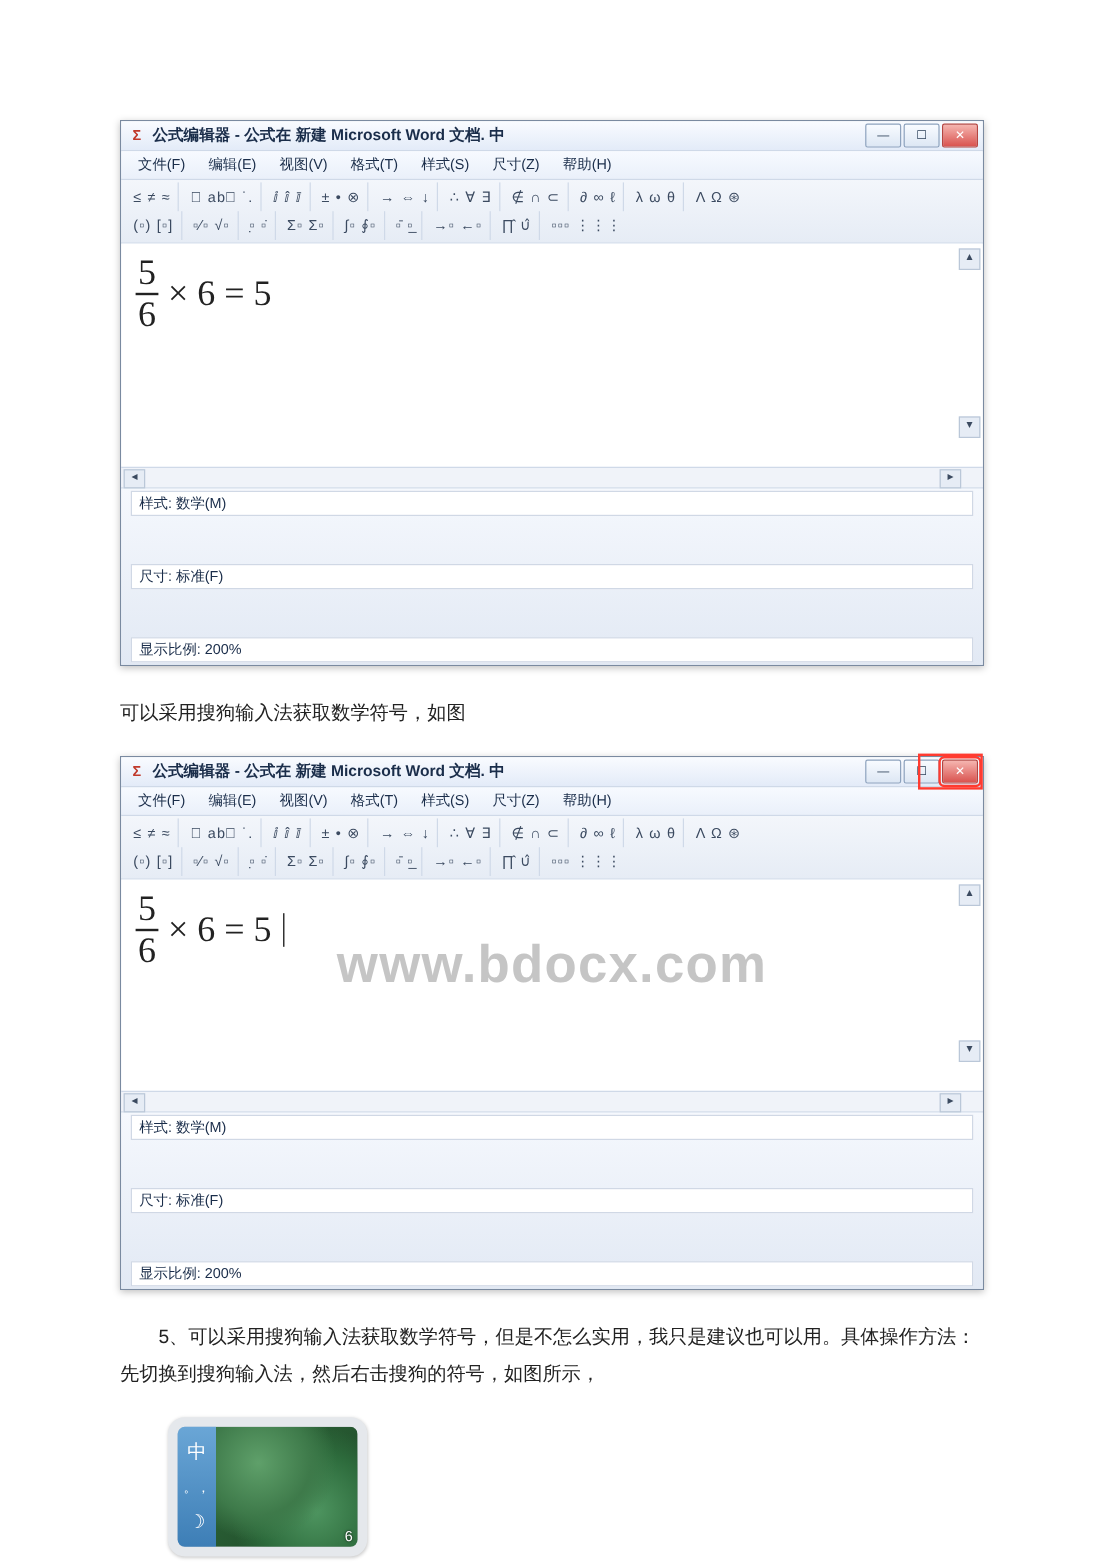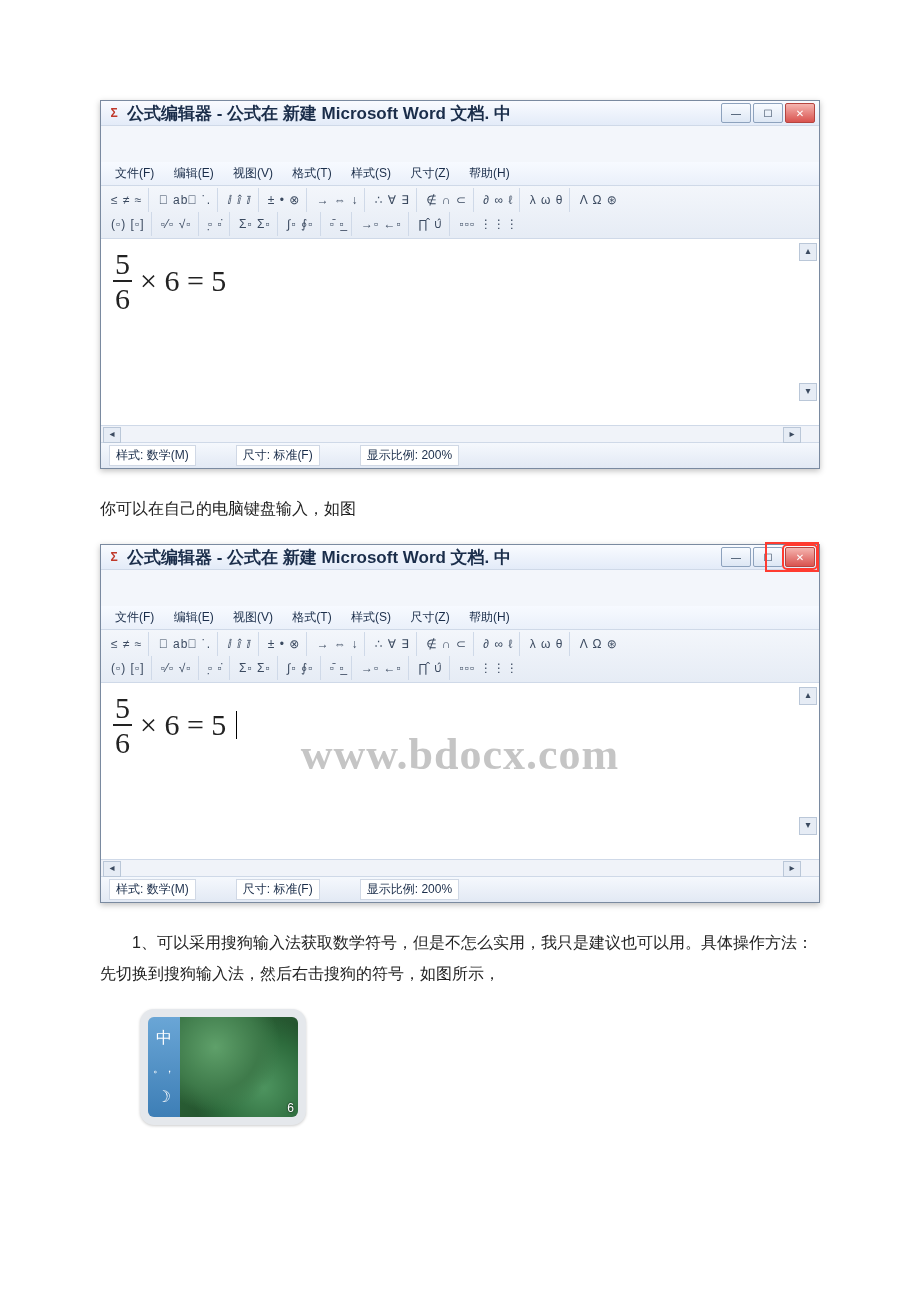--- a/index.html
+++ b/index.html
@@ -35,21 +35,21 @@
   .titlebar .title-icon {
     width: 18px; height: 18px;
     display: inline-flex; align-items: center; justify-content: center;
     margin-right: 4px;
     color: #c0392b;
     font-weight: bold;
   }
   .titlebar .title-text {
     flex: 1;
     color: #1a2d4a;
-    font-size: 17px;
+    font-size: 13px;
     font-weight: bold;
     overflow: hidden;
     white-space: nowrap;
   }
   .win-controls {
     display: flex;
     gap: 2px;
   }
   .win-btn {
     width: 28px; height: 18px;
@@ -67,21 +67,20 @@
     border-color: #b5443f;
   }
   .win-btn.close-btn.highlight {
     outline: 2px solid #ff3b30;
     outline-offset: 1px;
   }
   .menubar {
     background: linear-gradient(#f7faff, #eaf0fa);
     border-bottom: 1px solid #cfd9e8;
     padding: 2px 6px;
-    margin-top: 36px;
   }
   .menubar span.menu-item {
     display: inline-block;
     padding: 1px 8px;
     color: #1a2d4a;
     cursor: pointer;
   }
   .toolbar {
     background: linear-gradient(#f3f6fb, #e6ecf5);
     border-bottom: 1px solid #cfd9e8;
@@ -174,20 +173,21 @@
   .hscroll-left { left: 2px; }
   .hscroll-right { right: 18px; }
   .statusbar {
     background: linear-gradient(#f5f8fd, #e2e9f4);
     border-top: 1px solid #cfd9e8;
     padding: 2px 8px;
     display: flex;
     gap: 40px;
     font-size: 12px;
     color: #1a2d4a;
+    flex-direction: column;
   }
   .statusbar .status-cell {
     border: 1px solid #d0d8e5;
     background: #ffffff;
     padding: 1px 6px;
     display: inline-block;
     white-space: nowrap;
   }
   .para {
     font-size: 16px;
@@ -202,21 +202,21 @@
     position: absolute;
     top: 40%;
     left: 50%;
     transform: translate(-50%, -50%);
     font-size: 44px;
     font-weight: bold;
     color: rgba(150,150,150,0.55);
     pointer-events: none;
     white-space: nowrap;
     letter-spacing: 1px;
-    font-family: Liberation Serif, serif;
+    font-family: Liberation Sans, sans-serif;
   }
   .ime-figure {
     margin: 15px 0 30px 40px;
     width: 150px;
     height: 100px;
     border: 8px solid #e5e8ec;
     border-radius: 14px;
     background: #cfd3d8;
     display: flex;
     align-items: stretch;
@@ -341,21 +341,21 @@
         <span>尺寸:</span>
         <span>标准(F)</span>
       </span>
       <span class="status-cell">
         <span>显示比例:</span>
         <span>200%</span>
       </span>
     </div>
   </div>
 
-  <p class="para noindent">你可以在自己的电脑键盘输入，如图</p>
+  <p class="para noindent">可以采用搜狗输入法获取数学符号，如图</p>
 
   <div class="app-window watermark-host">
     <div class="titlebar" style="position:relative;">
       <span class="title-icon">Σ</span>
       <span class="title-text">公式编辑器 - 公式在 新建 Microsoft Word 文档. 中</span>
       <div class="win-controls">
         <div class="win-btn">
             <span>—</span>
           </div>
         <div class="win-btn">
@@ -428,21 +428,21 @@
         <span>尺寸:</span>
         <span>标准(F)</span>
       </span>
       <span class="status-cell">
         <span>显示比例:</span>
         <span>200%</span>
       </span>
     </div>
   </div>
 
-  <p class="para">1、可以采用搜狗输入法获取数学符号，但是不怎么实用，我只是建议也可以用。具体操作方法：先切换到搜狗输入法，然后右击搜狗的符号，如图所示，</p>
+  <p class="para">5、可以采用搜狗输入法获取数学符号，但是不怎么实用，我只是建议也可以用。具体操作方法：先切换到搜狗输入法，然后右击搜狗的符号，如图所示，</p>
 
   <div class="ime-figure">
     <div class="ime-left">
       <span>中</span>
       <span style="font-size:11px;">。，</span>
       <span>☽</span>
     </div>
     <div class="ime-photo"></div>
   </div>
 

